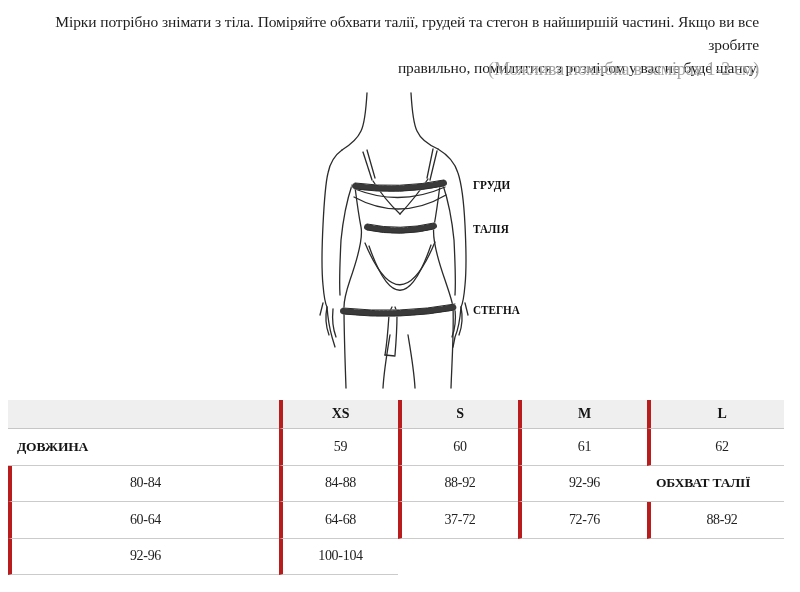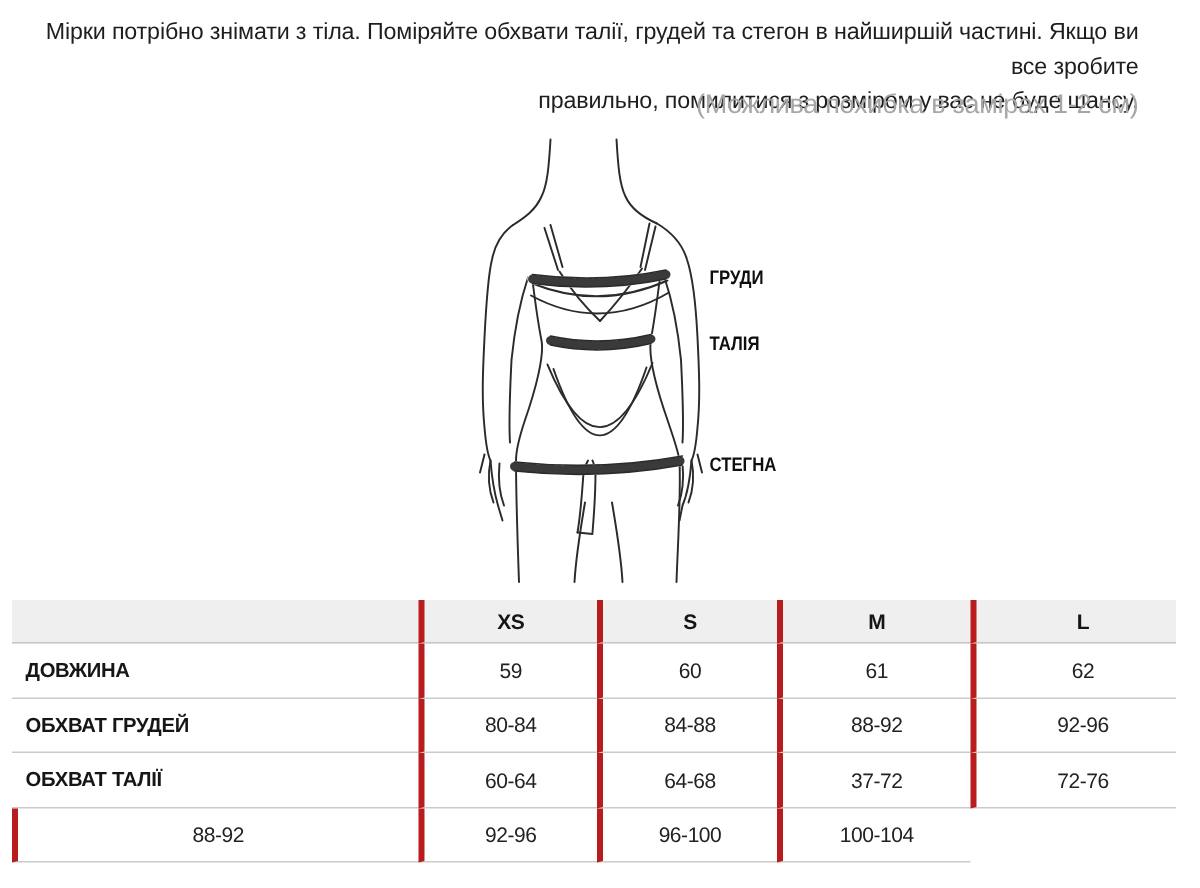--- a/index.html
+++ b/index.html
@@ -1,18 +1,18 @@
 <!DOCTYPE html>
 <html><head>
 <meta charset="utf-8">
 <style>
   html,body{margin:0;padding:0;background:#fff;}
   .page{
     position:relative;width:784px;height:592px;overflow:hidden;
-    font-family:Liberation Sans, sans-serif;background:#fff;
+    font-family:Liberation Serif, serif;background:#fff;
   }
   
   .intro{
     position:absolute;top:10px;right:25px;width:745px;
     text-align:right;color:#1e1e1e;font-size:15.5px;line-height:23px;
     letter-spacing:-0.1px;
   }
   .note{
     position:absolute;top:59px;right:25px;
     text-align:center;color:#a6a6a6;font-size:18px;letter-spacing:-0.2px;
@@ -132,31 +132,29 @@
     <div class="cell head vline">S</div>
     <div class="cell head vline">M</div>
     <div class="cell head vline">L</div>
 
     <div class="cell rowlabel">ДОВЖИНА</div>
     <div class="cell vline">59</div>
     <div class="cell vline">60</div>
     <div class="cell vline">61</div>
     <div class="cell vline">62</div>
 
-    <div class="cell rowlabel">ОБХВАТ ГРУДЕЙ</div>
     <div class="cell vline">80-84</div>
     <div class="cell vline">84-88</div>
     <div class="cell vline">88-92</div>
     <div class="cell vline">92-96</div>
 
     <div class="cell rowlabel">ОБХВАТ ТАЛІЇ</div>
     <div class="cell vline">60-64</div>
     <div class="cell vline">64-68</div>
     <div class="cell vline">37-72</div>
     <div class="cell vline">72-76</div>
 
     <div class="cell vline">88-92</div>
     <div class="cell vline">92-96</div>
-    <div class="cell vline">96-100</div>
     <div class="cell vline">100-104</div>
   </div>
 
 </div>
 
 </body></html>

